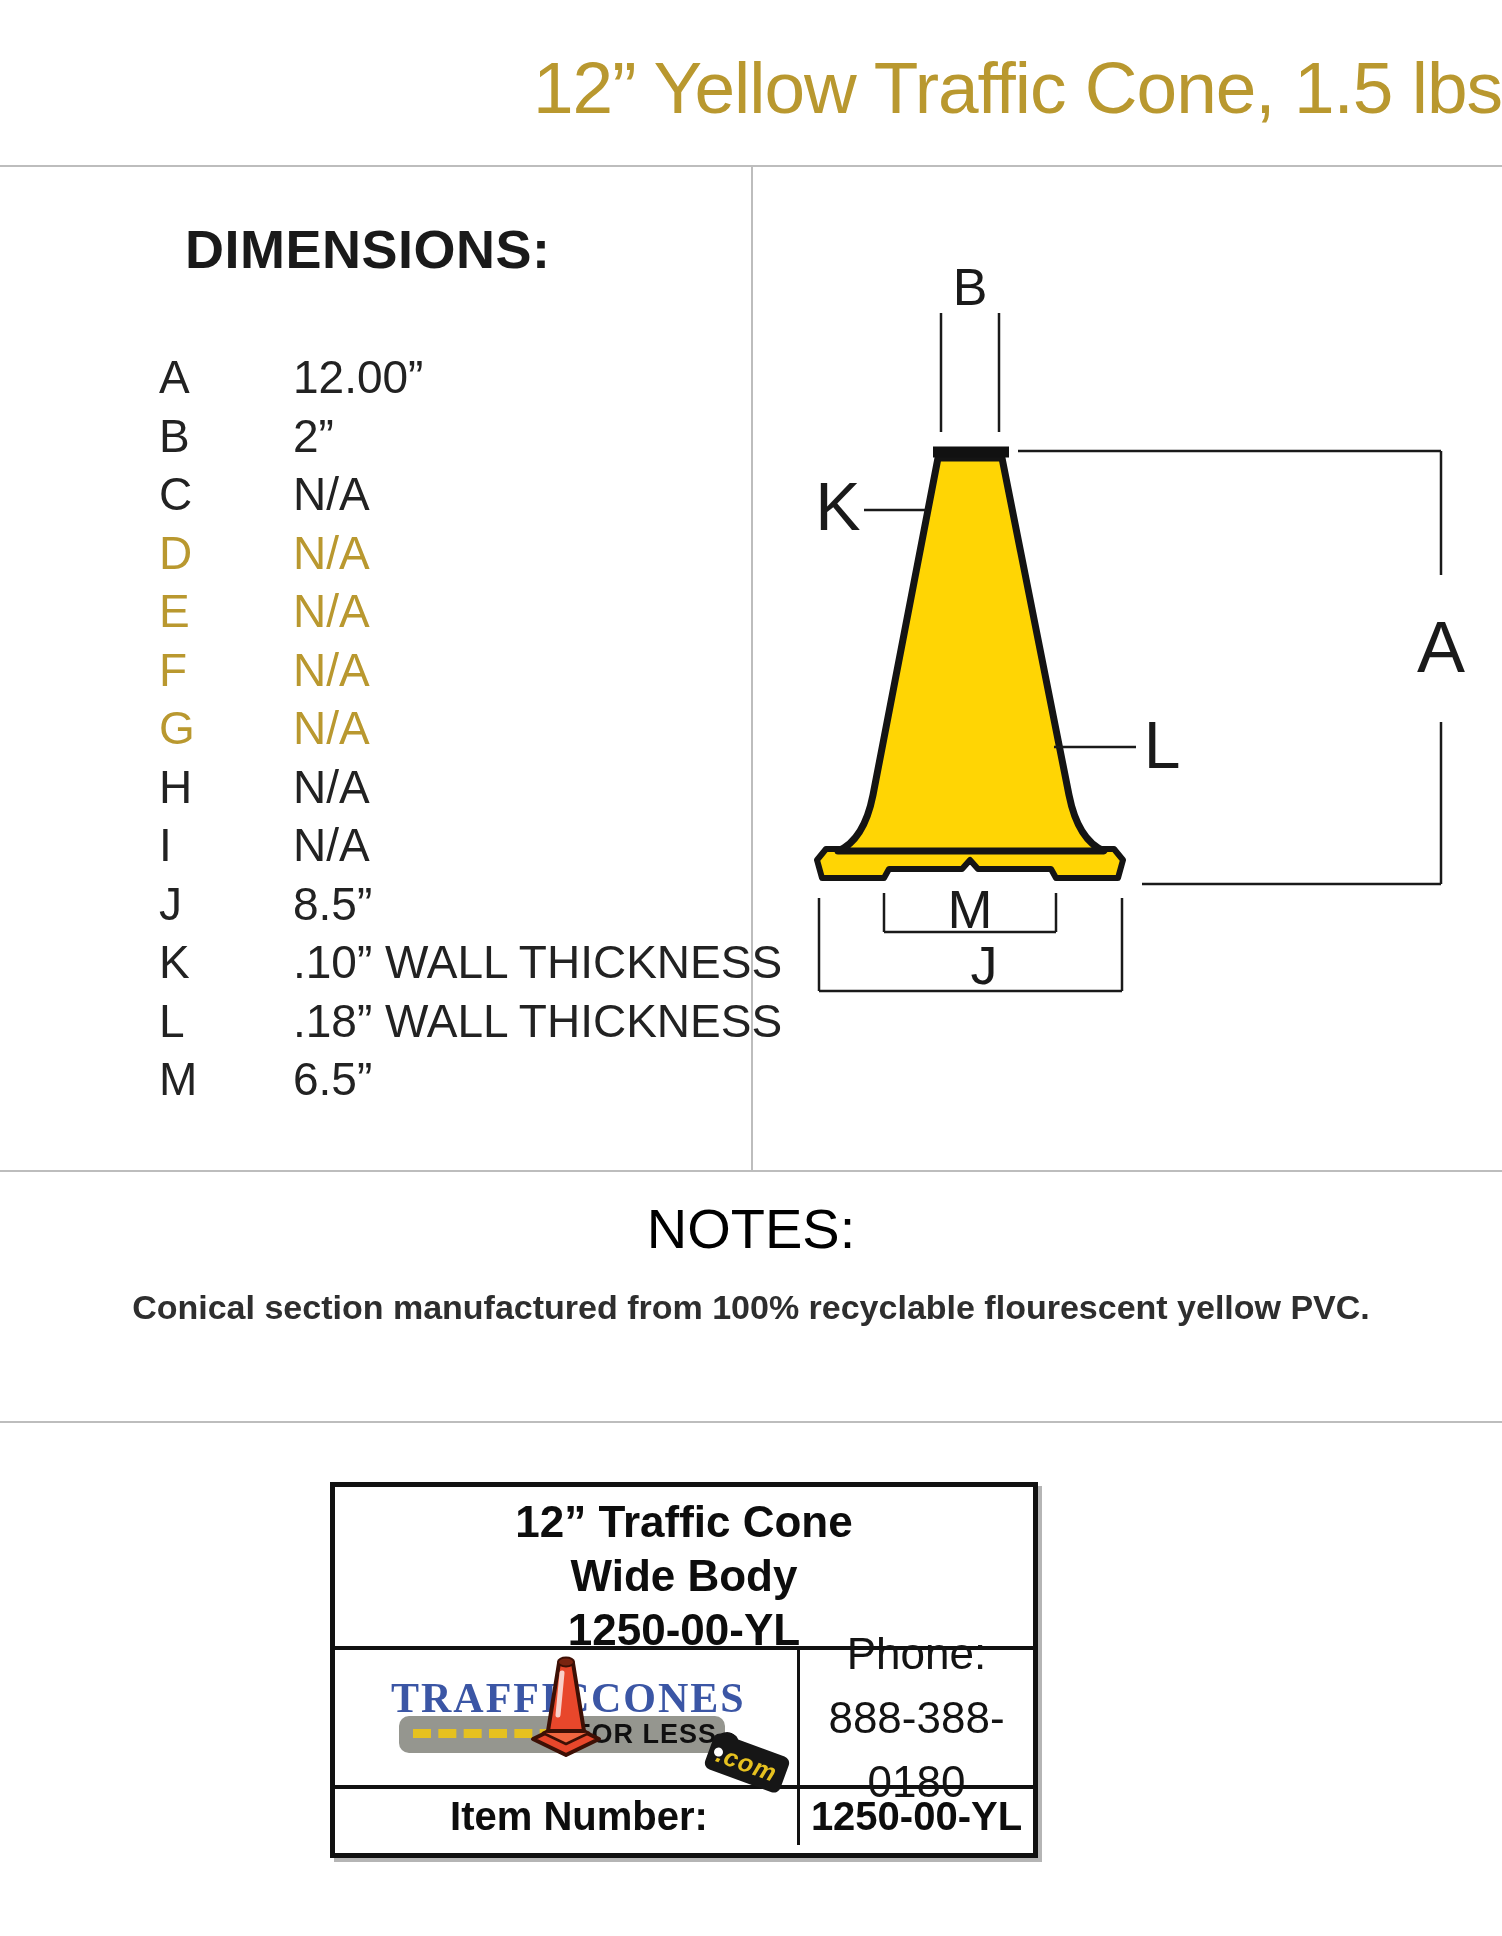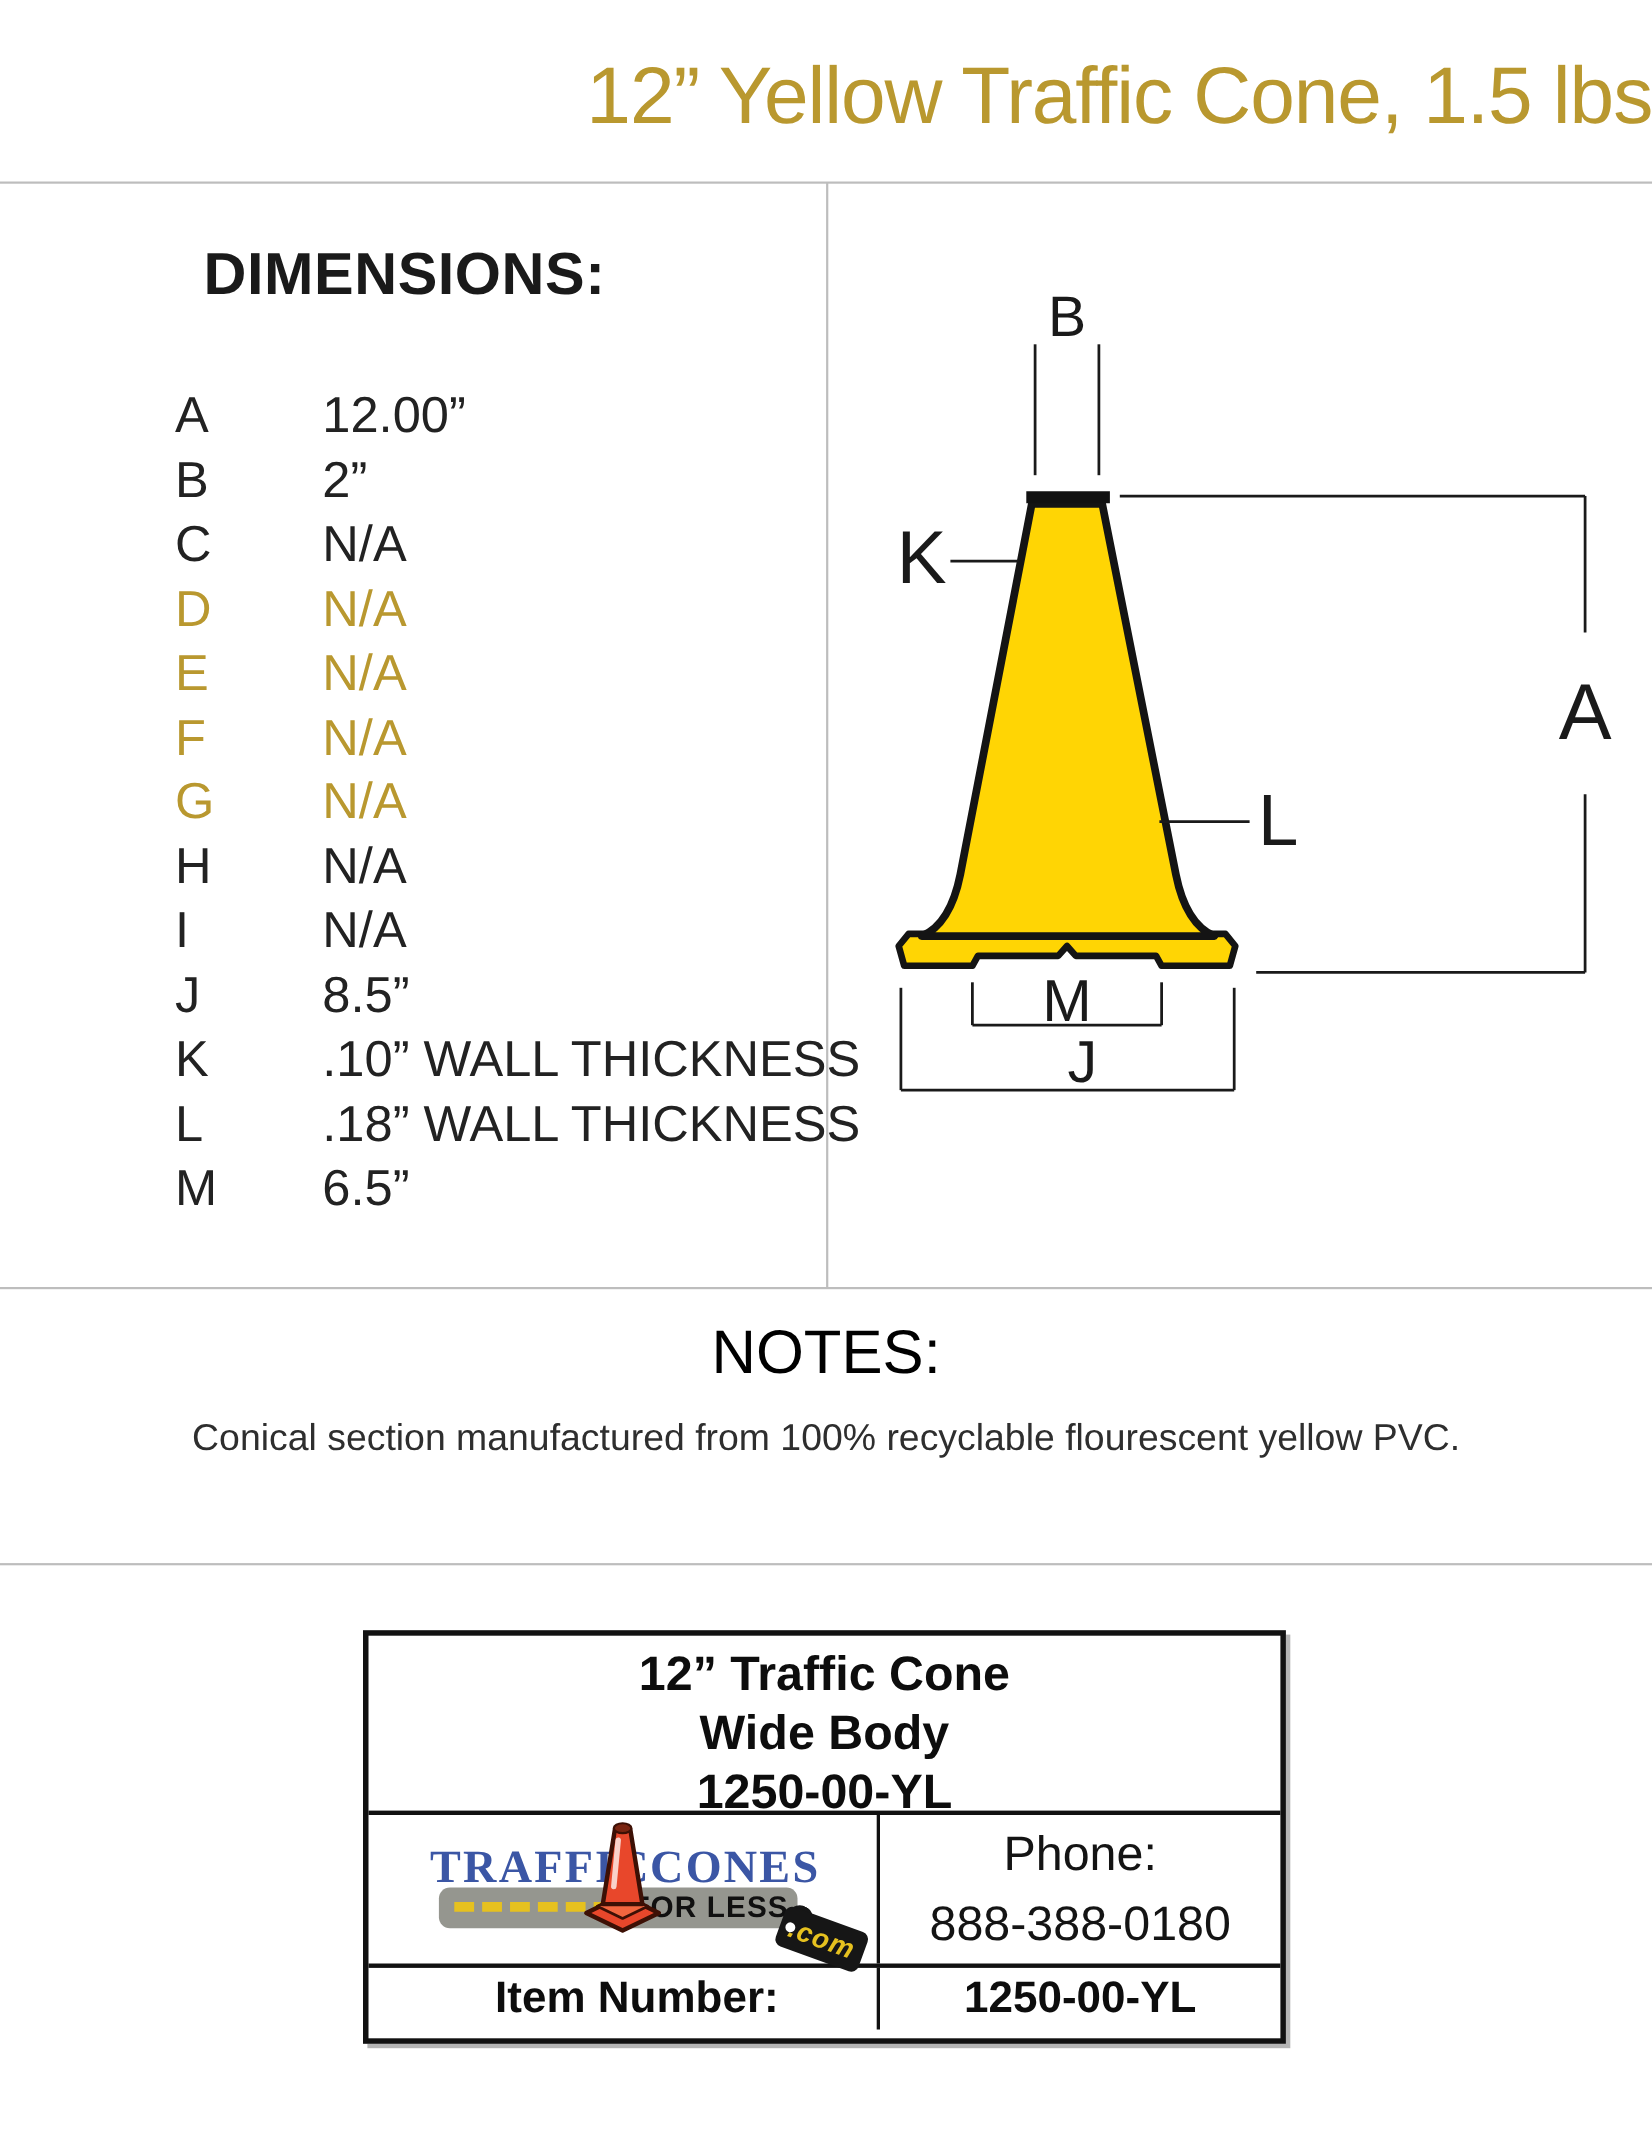--- a/index.html
+++ b/index.html
@@ -36,25 +36,25 @@
   
   .diagram-svg{position:absolute;top:0;left:0;}
   .dn-label{font-family:"Liberation Sans","DejaVu Sans",sans-serif;font-weight:300;fill:#1a1a1a;}
   
   .notes-heading{
     position:absolute;top:1196px;left:0;width:100%;text-align:center;
     font-size:56px;font-weight:300;color:#000000;
   }
   .notes-body{
     position:absolute;top:1288px;left:0;width:100%;text-align:center;
-    font-size:34px;font-weight:400;color:#2e2e2e;
+    font-size:34px;font-weight:700;color:#2e2e2e;
   }
   
   .info-table{
-    position:absolute;top:1482px;left:330px;width:839px;height:376px;
+    position:absolute;top:1482px;left:330px;width:708px;height:376px;
     border:5px solid #111;box-sizing:border-box;background:#fff;
     box-shadow:4px 4px 0 rgba(90,90,90,0.45);
   }
   .t-row1{height:163px;border-bottom:4px solid #111;box-sizing:border-box;
     text-align:center;font-weight:700;font-size:44px;line-height:54px;padding-top:8px;color:#0d0d0d;}
   .t-row2{height:139px;border-bottom:4px solid #111;box-sizing:border-box;display:flex;}
   .t-row3{height:56px;display:flex;}
   .t-cell-left{width:465px;border-right:3px solid #111;box-sizing:border-box;position:relative;}
   .t-cell-right{flex:1;}
   .phone-cell{display:flex;flex-direction:column;justify-content:center;text-align:center;

